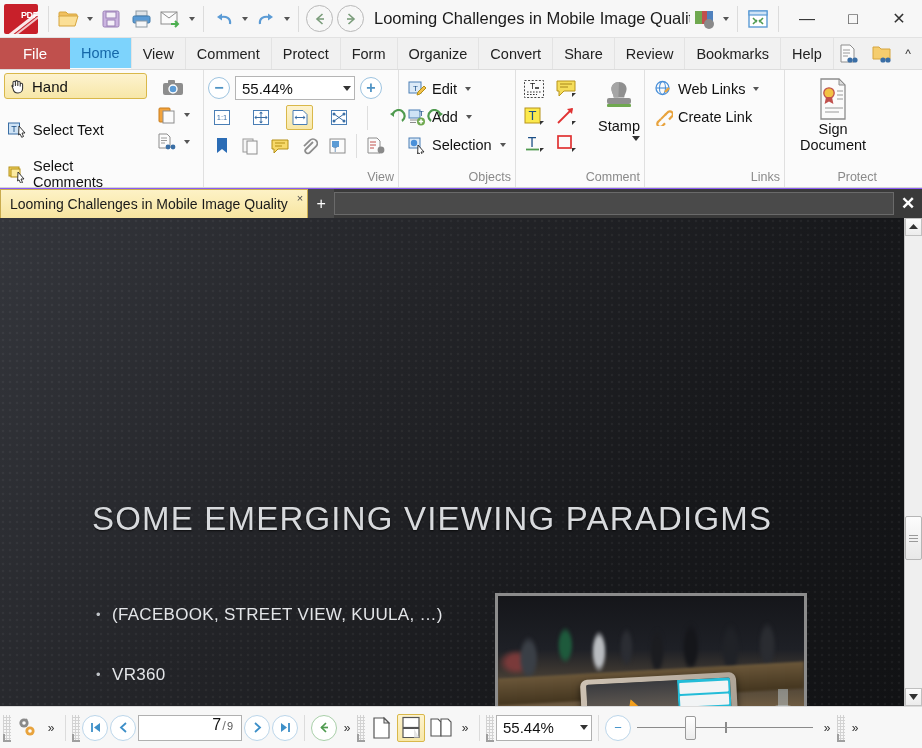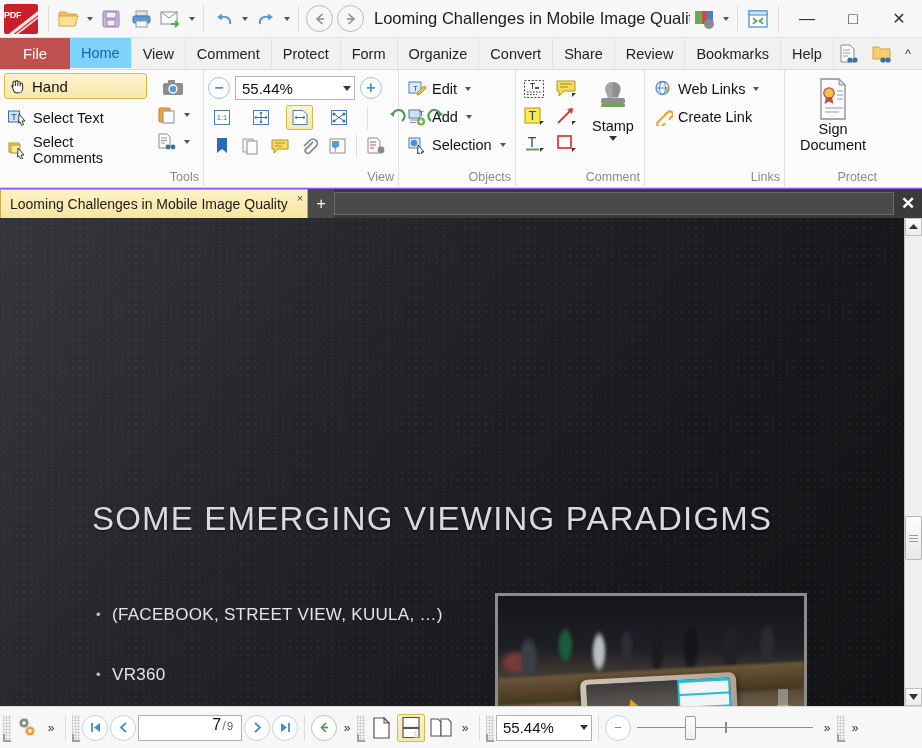--- a/index.html
+++ b/index.html
@@ -13,21 +13,21 @@
 
   
   .titlebar {
     height: 38px; display: flex; align-items: center;
     background: #f7f7f7; border-bottom: 1px solid #e2e2e2;
     flex: 0 0 38px;
   }
   .tb-logo {
     width: 34px; height: 30px; margin-left: 4px; margin-right: 5px;
     background: #c8202a; border-radius: 2px;
-    display: flex; align-items: center; justify-content: flex-start;
+    display: flex; align-items: center; justify-content: flex-end;
     color: #fff; font-size: 9px; font-weight: bold; position: relative; overflow: hidden;
   }
   .tb-logo .slash { position: absolute; width: 44px; height: 3px; background: #fff; transform: rotate(-38deg); top: 20px; left: -4px; opacity: .9;}
   .tb-logo .slash2 { position: absolute; width: 44px; height: 2px; background: #fff; transform: rotate(-38deg); top: 25px; left: -4px; opacity: .75;}
   .tb-logo span { position: relative; z-index: 2; top: -4px; font-family: "Liberation Sans", sans-serif; letter-spacing: -0.3px;}
   .tb-sep { width: 1px; height: 26px; background: #dcdcdc; margin: 0 5px; }
   .tb-btn {
     width: 30px; height: 30px; display: flex; align-items: center; justify-content: center;
     border-radius: 2px; cursor: pointer;
   }
@@ -96,21 +96,21 @@
   }
   .zoom-field .caret { margin-left: auto; border-left: 4px solid transparent; border-right: 4px solid transparent; border-top: 5px solid #333; }
   .sq-btn {
     width: 27px; height: 25px; display: flex; align-items: center; justify-content: center;
     border-radius: 2px; cursor: pointer; border: 1px solid transparent;
   }
   .sq-btn.on { background: linear-gradient(#fdf3cf,#f7e7a8); border: 1px solid #d9b84a; }
   .vsep { width: 1px; height: 24px; background: #dedede; margin: 0 3px; }
 
   .stamp-btn {
-    display: flex; flex-direction: column; align-items: center; width: 62px; cursor: pointer;
+    display: flex; flex-direction: column; align-items: flex-end; width: 62px; cursor: pointer;
     padding-top: 1px; border-radius: 2px;
   }
   .stamp-btn .lbl { font-size: 14.5px; color: #111; line-height: 14px; }
   .stamp-btn .dcaret { border-left: 4px solid transparent; border-right: 4px solid transparent; border-top: 5px solid #333; margin-top: 3px;}
 
   .sign-btn {
     display: flex; flex-direction: column; align-items: center; width: 92px; cursor: pointer; padding-top: 2px; border-radius: 2px;
   }
   .sign-btn .lbl { font-size: 14.5px; color: #111; line-height: 16px; text-align: center; }
 
@@ -383,21 +383,21 @@
         </svg>
       </div>
       <div class="chev">^</div>
     </div>
   </div>
 
   <div class="ribbon">
 
     <div class="rgroup" style="width:204px">
       <div class="gbody">
-        <div style="display:flex;flex-direction:column;gap:6px;flex:1">
+        <div style="display:flex;flex-direction:column;gap:18px;flex:1">
           <div class="big-btn-hand">
             <span class="ic">
               <svg width="18" height="18" viewBox="0 0 18 18">
                 <path d="M4 10V5.5a1.2 1.2 0 012.4 0V9m0-4.2a1.2 1.2 0 012.4 0V9m0-3.4a1.2 1.2 0 012.4 0V9.5m0-2a1.2 1.2 0 012.4 0v4c0 2.6-2 4.5-4.6 4.5S4.4 14 4 11.6L3 9.4a1.1 1.1 0 011.6-1.3" fill="#fff" stroke="#333" stroke-width="1.05" stroke-linejoin="round"></path>
               </svg>
             </span>
             <span>Hand</span>
           </div>
           <div class="tool-row">
             <span class="ic">

